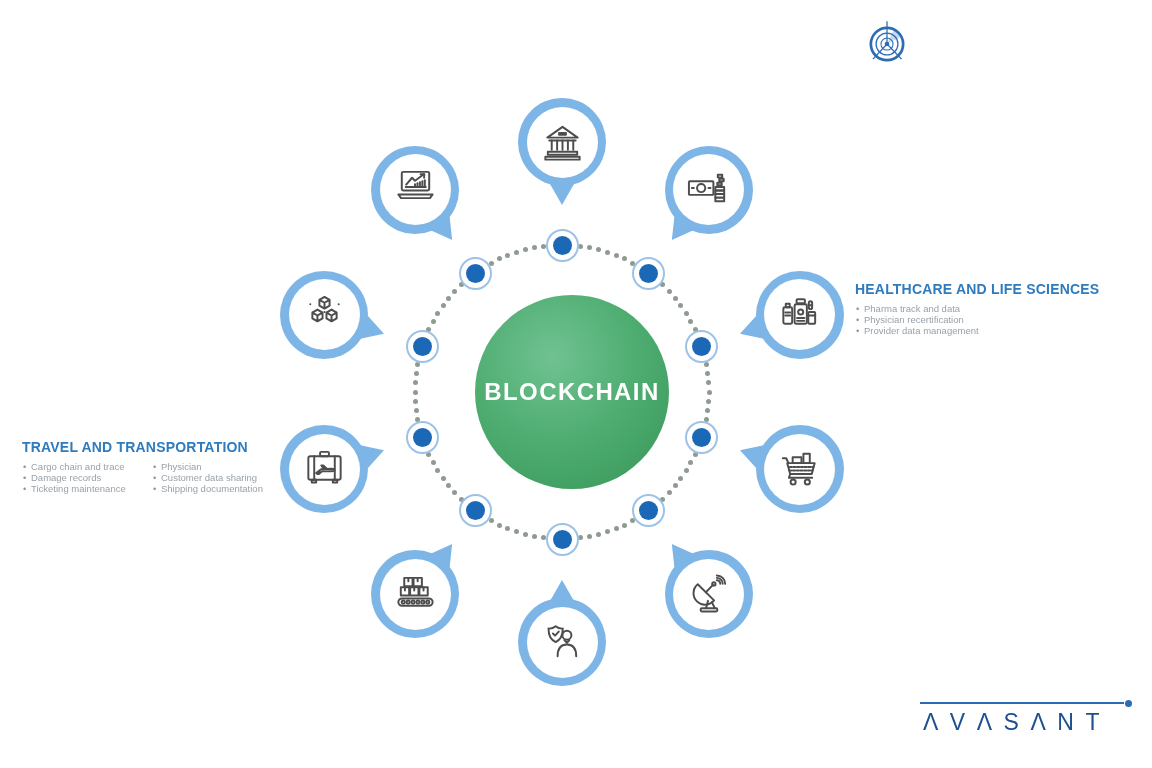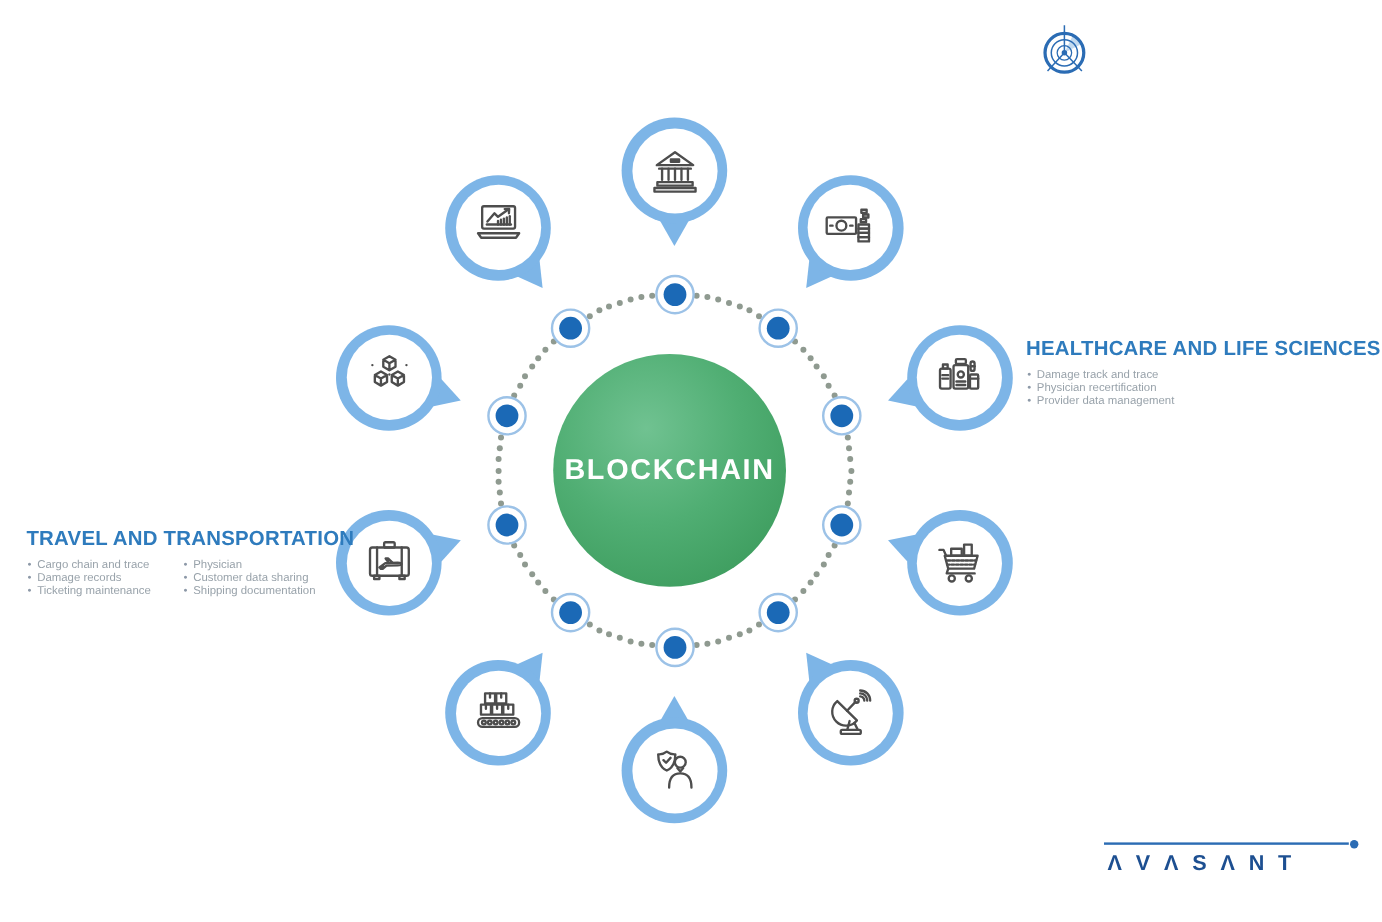--- a/index.html
+++ b/index.html
@@ -25,46 +25,46 @@
     border-top:21px solid var(--ring-blue);transform-origin:12px 10.5px;
   }
   .node{
     position:absolute;width:33px;height:33px;border-radius:50%;background:#fff;
     border:2px solid var(--node-outline);box-sizing:border-box;
     display:flex;align-items:center;justify-content:center;z-index:4;
   }
   .node-dot{width:19px;height:19px;border-radius:50%;background:var(--node-fill);}
   .ring-dot{position:absolute;width:5px;height:5px;border-radius:50%;background:var(--ring-dot);z-index:1;}
   .center-circle{
-    position:absolute;left:461px;top:295px;width:194px;height:194px;border-radius:50%;z-index:2;
+    position:absolute;left:475px;top:295px;width:194px;height:194px;border-radius:50%;z-index:2;
     background:radial-gradient(circle at 40% 32%, #70c291 0%, #50ae73 45%, #409f61 78%, #3a9659 100%);
     display:flex;flex-direction:column;align-items:center;justify-content:center;
     color:#fff;font-weight:bold;font-size:24px;letter-spacing:1.4px;line-height:1.32;text-align:center;
   }
   
   .callout{position:absolute;z-index:5;}
-  .callout-title{font-size:17px;font-weight:bold;color:var(--heading-blue);letter-spacing:.2px;margin-bottom:7px;white-space:nowrap;}
+  .callout-title{font-size:14px;font-weight:bold;color:var(--heading-blue);letter-spacing:.2px;margin-bottom:7px;white-space:nowrap;}
   .callout-cols{display:flex;}
   .callout ul{list-style:none;margin:0;padding:0;}
   .callout li{
     font-size:9.5px;color:var(--bullet-text);line-height:10.8px;
     padding-left:9px;position:relative;white-space:nowrap;
   }
   .callout li::before{content:"\2022";position:absolute;left:1px;top:0;color:#8d99a8;}
   .col1-healthcare{width:108px;}
   .col1-travel{width:130px;}
   
   .radarview{position:absolute;left:863px;top:18px;display:flex;align-items:center;z-index:6;}
   .radarview-word{font-size:29px;color:var(--brand-blue);letter-spacing:4.5px;margin-left:5px;white-space:nowrap;}
   .radarview-tm{font-size:9px;vertical-align:14px;letter-spacing:0;margin-left:-2px;}
   
   .avasant{position:absolute;left:920px;top:702px;width:212px;z-index:6;}
   .avasant-line{position:relative;border-top:2px solid var(--brand-blue);width:204px;}
   .avasant-dot{position:absolute;right:-8px;top:-4px;width:7px;height:7px;border-radius:50%;background:var(--brand-blue);}
-  .avasant-text{margin-top:5px;font-size:18px;letter-spacing:11.5px;color:var(--avasant-blue);white-space:nowrap;padding-left:3px;font-weight:bold;}
+  .avasant-text{margin-top:5px;font-size:23px;letter-spacing:11.5px;color:var(--avasant-blue);white-space:nowrap;padding-left:3px;}
 </style>
 </head>
 <body>
 
 <div class="stage" style="--ring-blue: #7db5e7; --node-fill: #1b69b6; --node-outline: #9cc2e7; --ring-dot: #8f9a90; --heading-blue: #2e7bbd; --bullet-text: #98a2aa; --brand-blue: #2b6cb4; --avasant-blue: #1d4f91;">
 
   <div class="radarview">
     <svg width="48" height="50" viewBox="0 0 46 48">
       <g stroke="#2b6cb4" fill="none" stroke-width="1.2">
         <path d="M23 25 L30 10.5 A15.8 15.8 0 0 1 37.5 17.5 Z" fill="#b9d3ec" stroke="none" opacity="0.85"></path>
@@ -350,21 +350,21 @@
       <div class="ring-dot" style="left: 514.075px; top: 249.695px;"></div>
       <div class="ring-dot" style="left: 522.943px; top: 247.118px;"></div>
       <div class="ring-dot" style="left: 531.955px; top: 245.104px;"></div>
       <div class="ring-dot" style="left: 541.076px; top: 243.659px;"></div>
     </div>
 
   <div class="callout" style="left:855px;top:281px;">
     <div class="callout-title">HEALTHCARE AND LIFE SCIENCES</div>
     <div class="callout-cols">
       <ul>
-          <li>Damage track and trace</li>
+          <li>Pharma track and data</li>
           <li>Physician recertification</li>
           <li>Provider data management</li>
         </ul>
     </div>
   </div>
 
   <div class="callout" style="left:22px;top:439px;">
     <div class="callout-title">TRAVEL AND TRANSPORTATION</div>
     <div class="callout-cols">
       <ul class="col1-travel">

